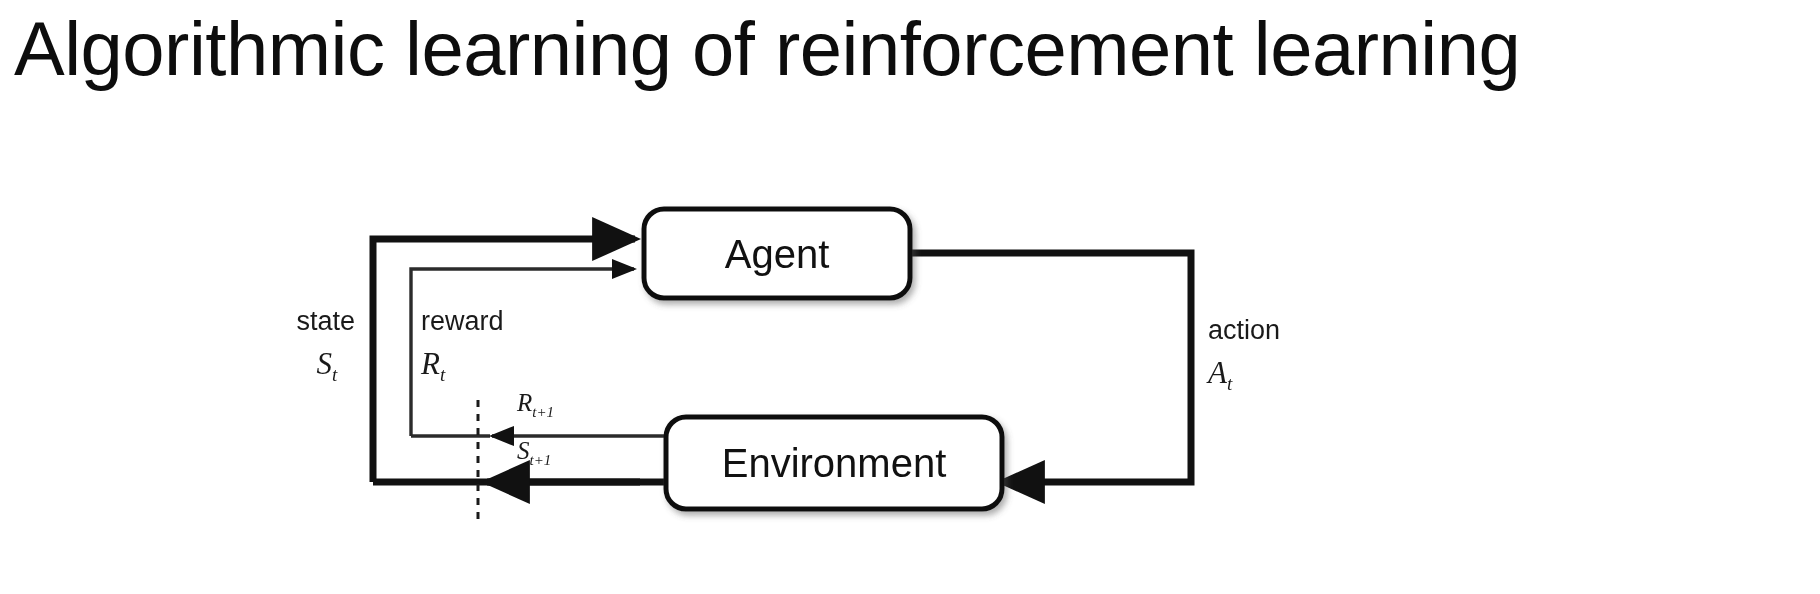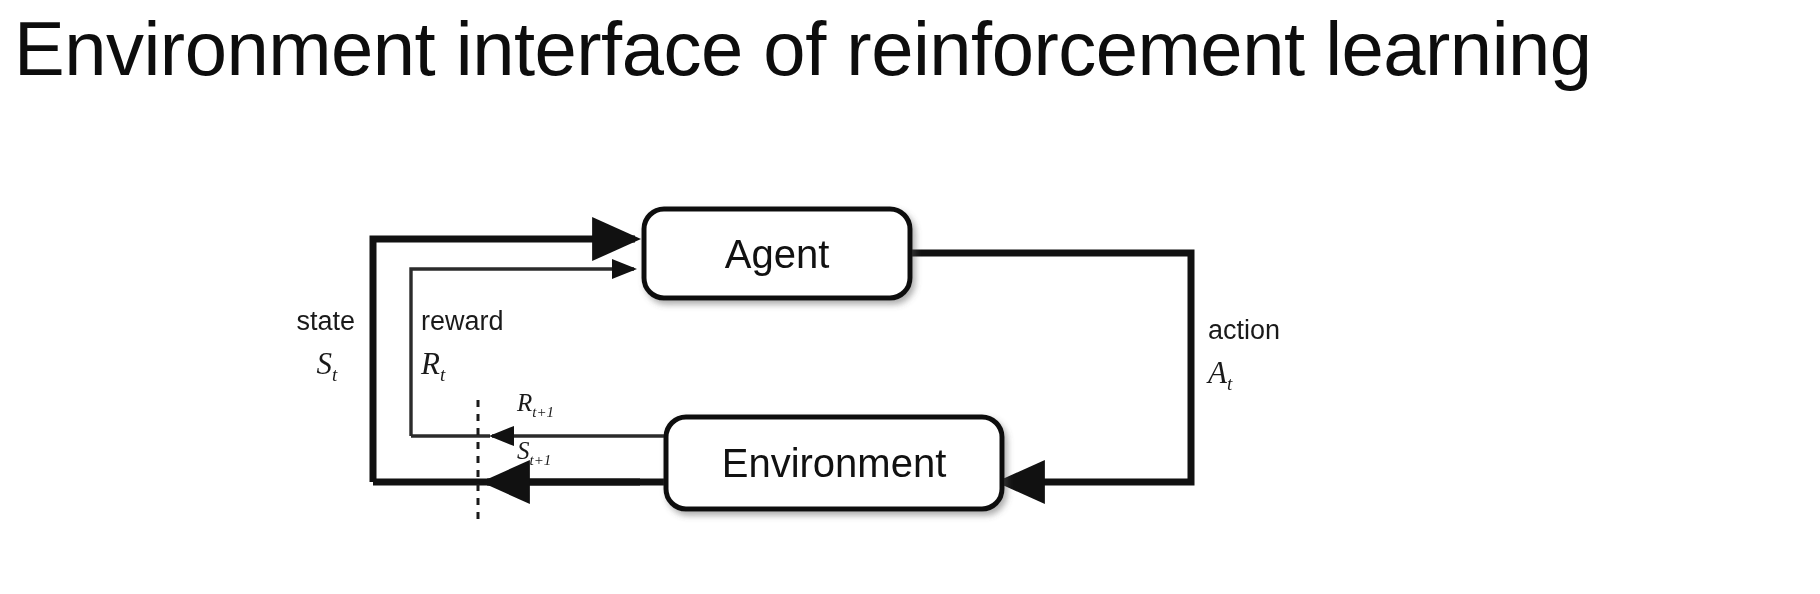--- a/index.html
+++ b/index.html
@@ -67,21 +67,21 @@
   }
   .math-sub-sm {
     font-family: "Liberation Serif", serif;
     font-style: italic;
     font-size: 15px;
   }
 </style>
 </head>
 <body>
 
-<div id="page-title">Environment interface of reinforcement learning</div>
+<div id="page-title">Algorithmic learning of reinforcement learning</div>
 
 <div id="diagram-wrap">
 
   <svg id="rl-diagram" width="1820" height="594" viewBox="0 0 1820 594" xmlns="http://www.w3.org/2000/svg">
 
     <defs>
       <marker id="arrow-thick" viewBox="0 0 12 12" refX="10.5" refY="6" markerWidth="7" markerHeight="7" orient="auto-start-reverse">
         <path d="M 0 0.6 L 12 6 L 0 11.4 z" fill="#111111"></path>
       </marker>
       <marker id="arrow-thin" viewBox="0 0 12 12" refX="10.5" refY="6" markerWidth="7.5" markerHeight="7.5" orient="auto-start-reverse">

